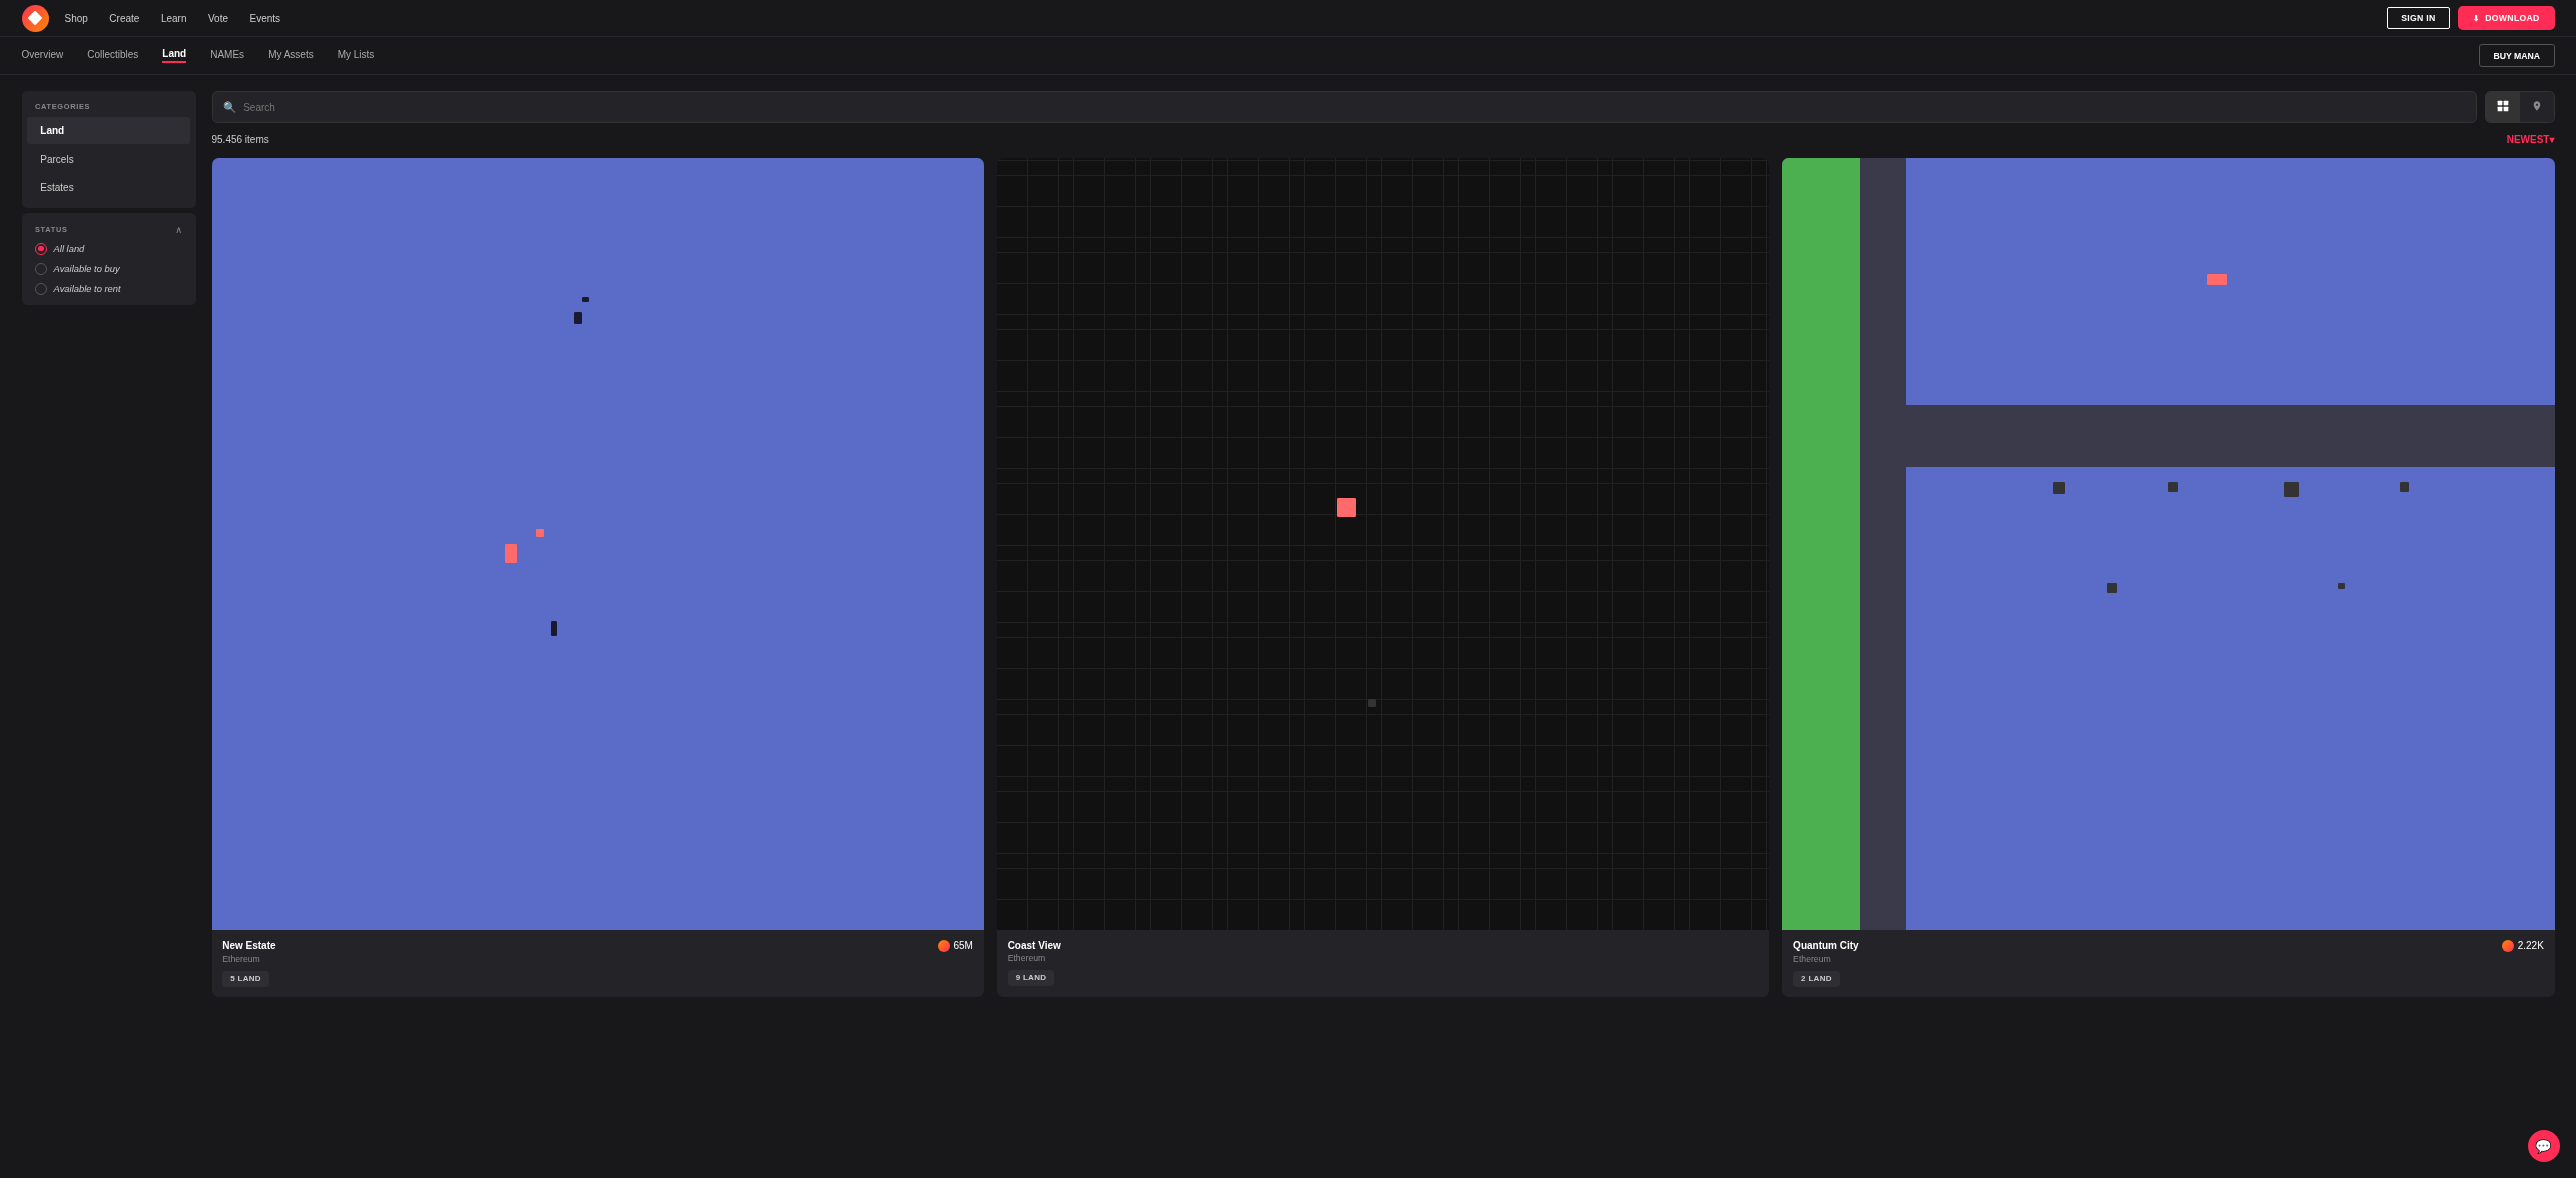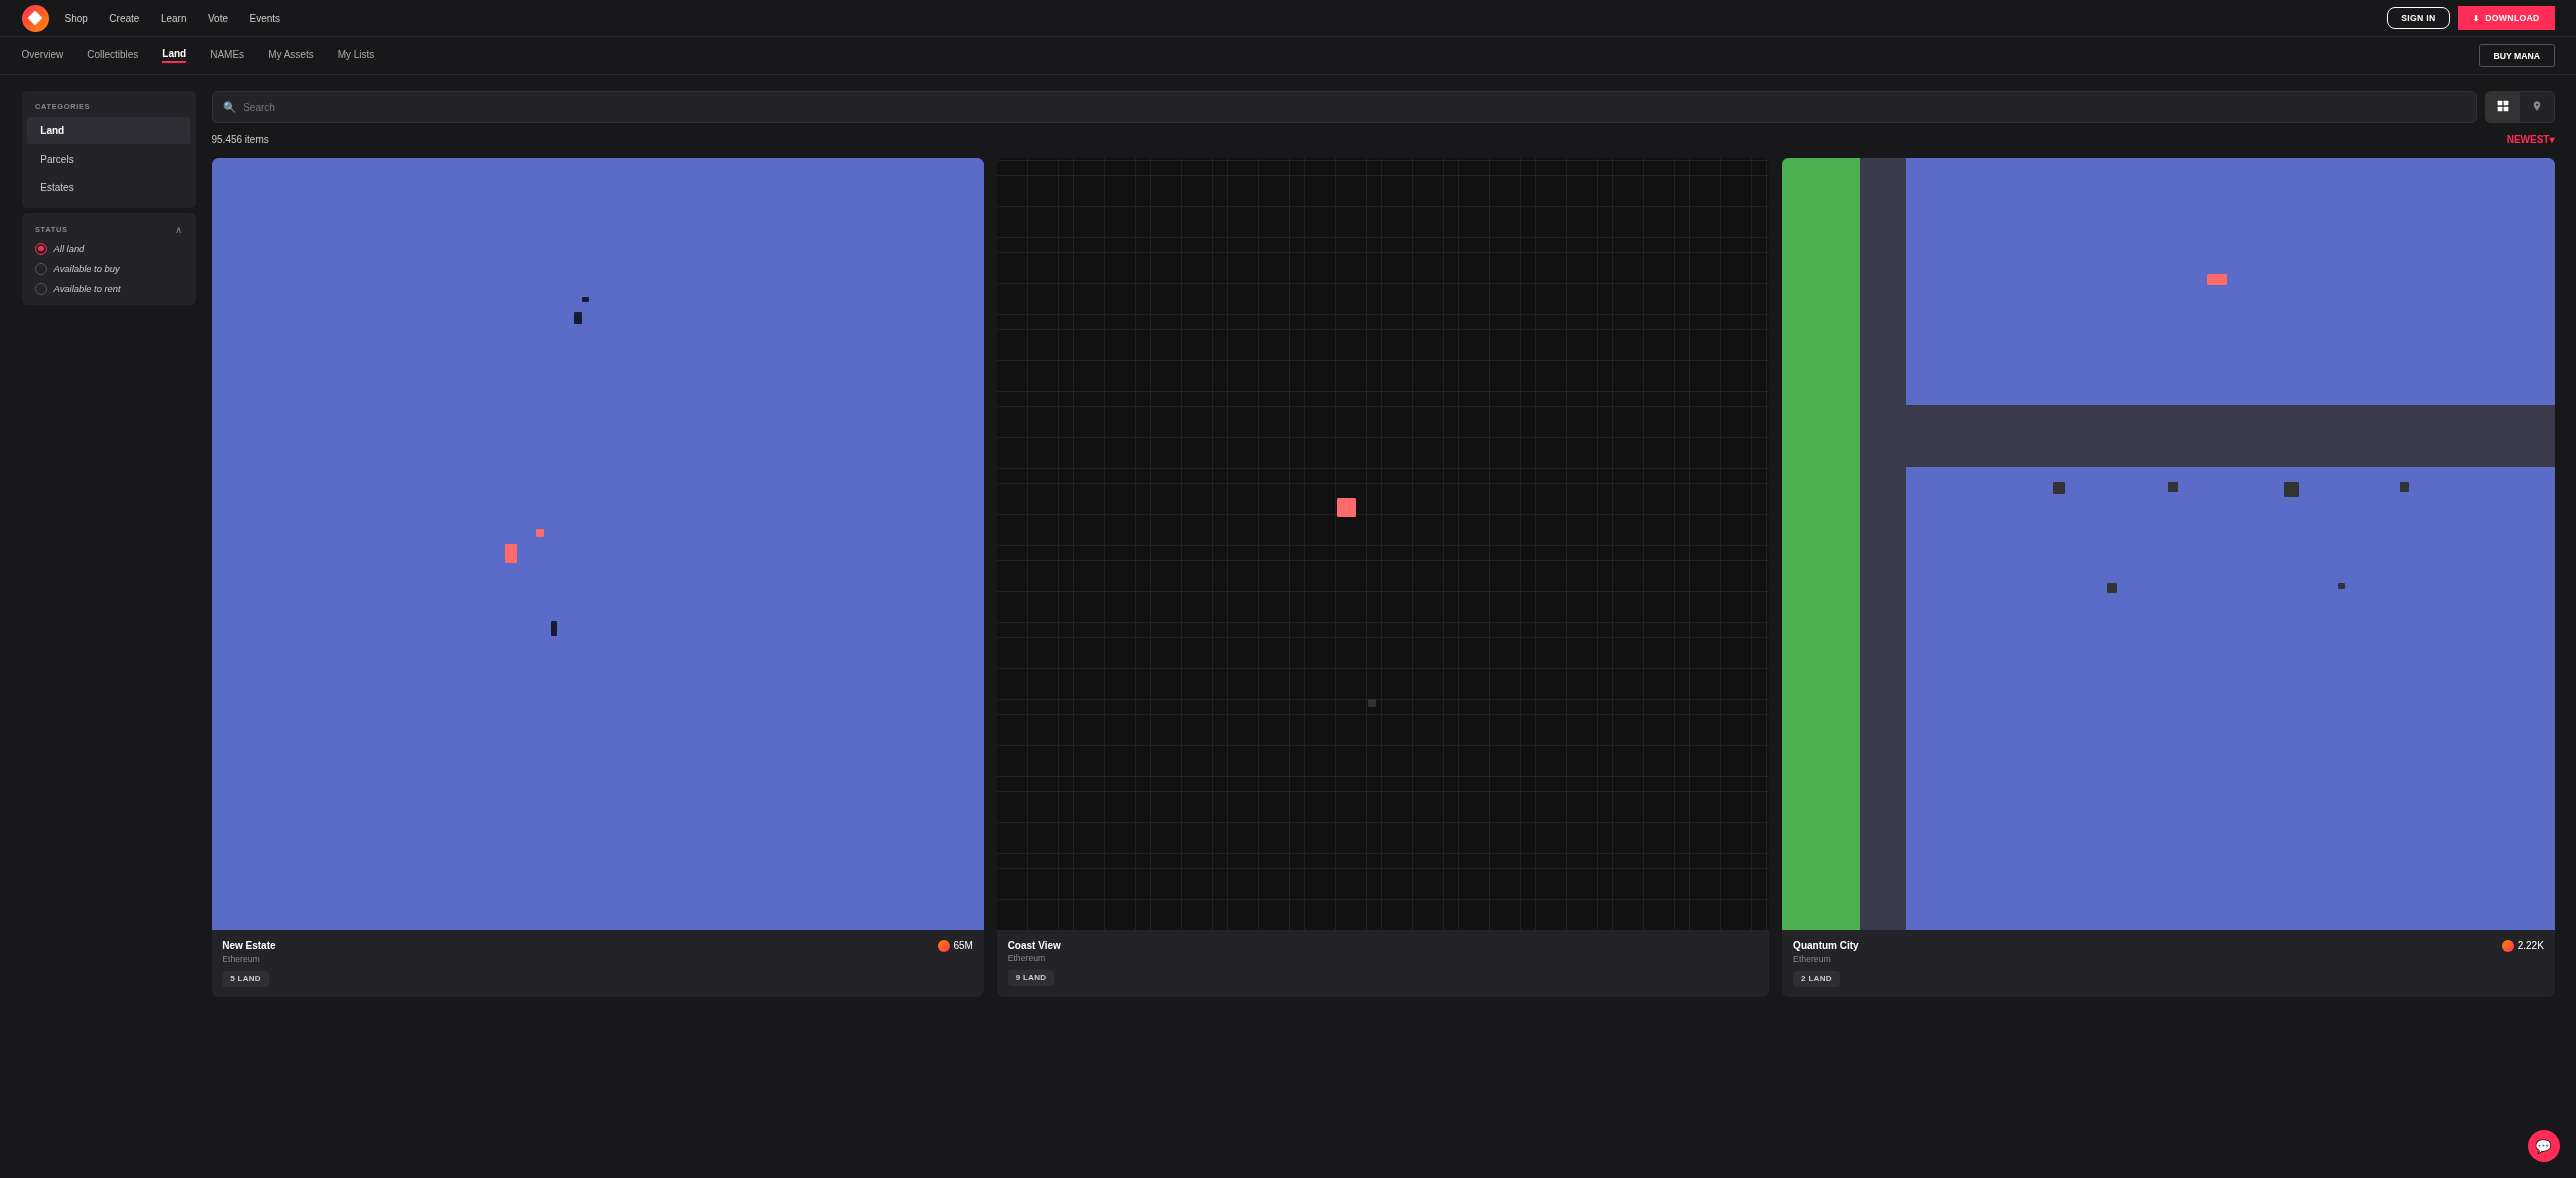--- a/index.html
+++ b/index.html
@@ -50,32 +50,32 @@
     .nav-actions {
       display: flex;
       gap: 8px;
       align-items: center;
     }
     .btn-signin {
       background: transparent;
       border: 1px solid #fff;
       color: #fff;
       padding: 5.4px 13.4px;
-      border-radius: 8px;
+      border-radius: 2px;
       font-size: 8.7px;
       font-weight: 700;
       letter-spacing: 0.3px;
       cursor: pointer;
     }
     .btn-download {
       background: #ff2d55;
       border: none;
       color: #fff;
       padding: 6.7px 14.8px;
-      border-radius: 0;
+      border-radius: 5px;
       font-size: 8.7px;
       font-weight: 700;
       letter-spacing: 0.3px;
       cursor: pointer;
       display: flex;
       align-items: center;
       gap: 5.4px;
     }
     .btn-download::before {
       content: '⬇';

